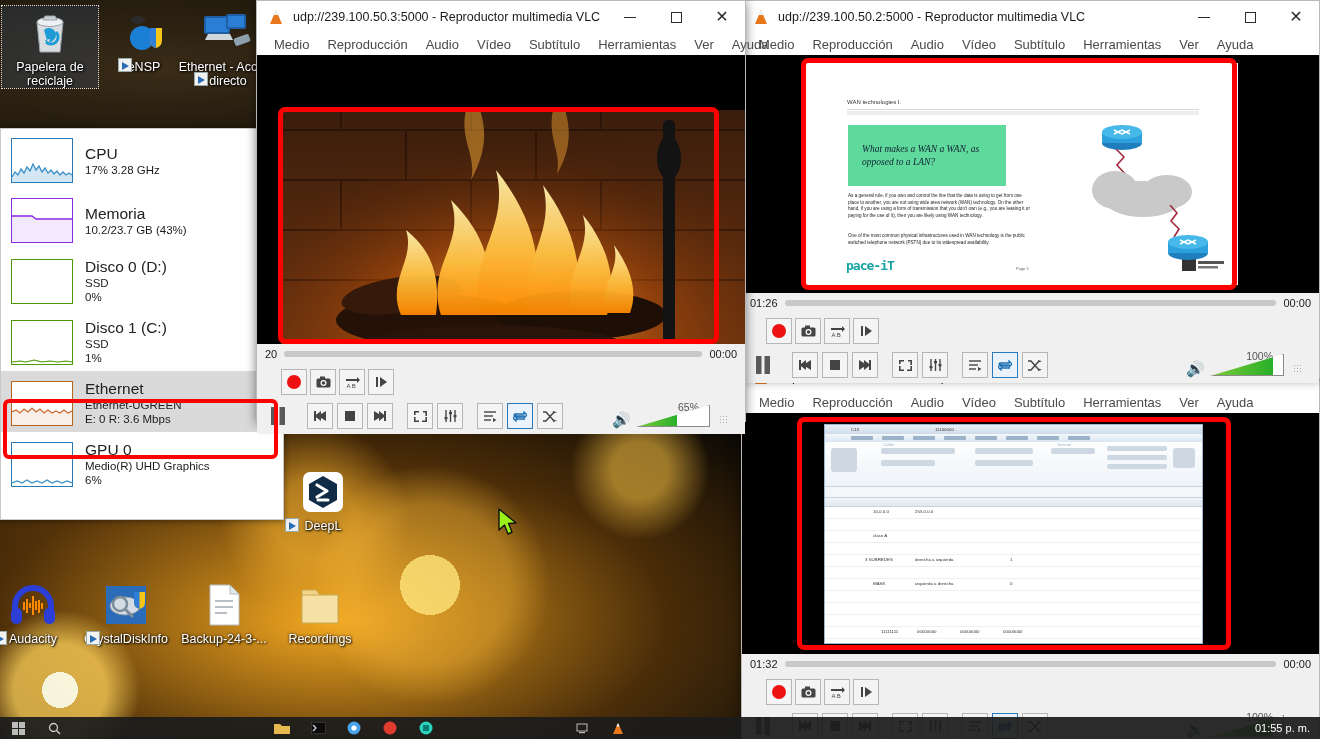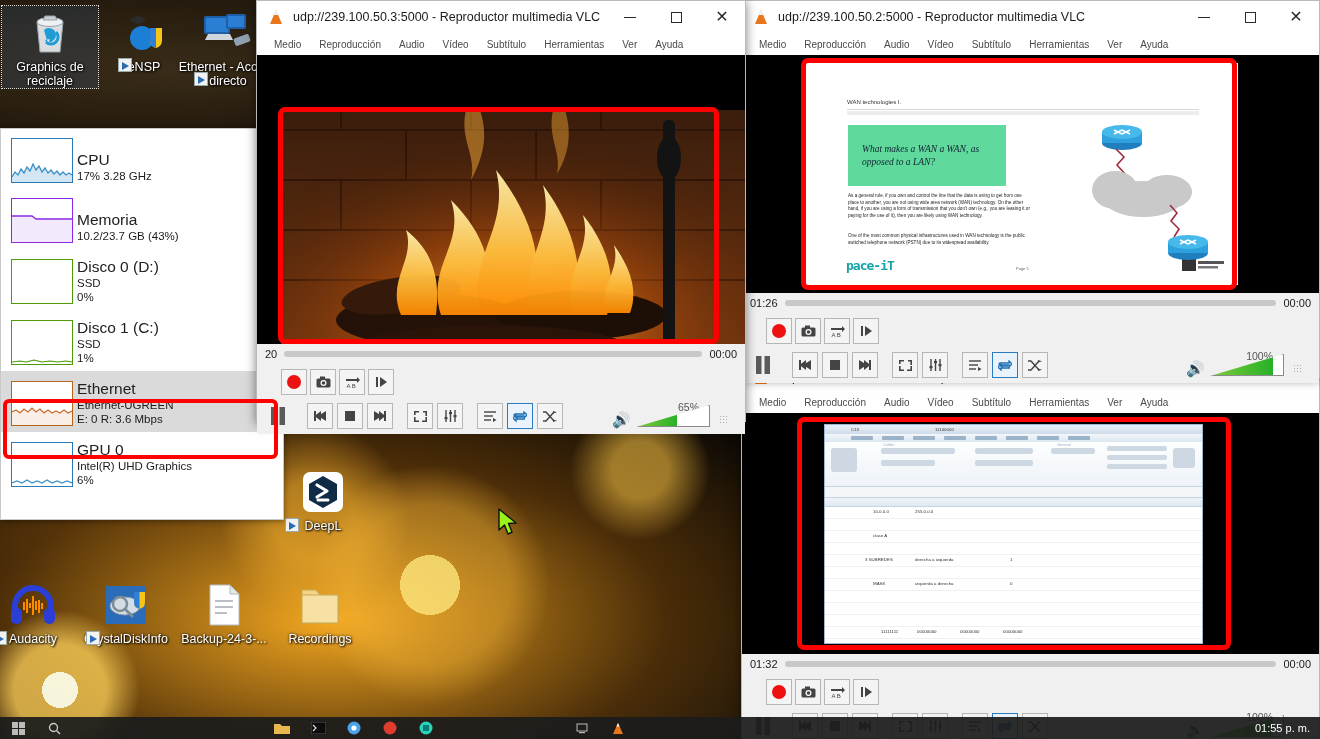--- a/index.html
+++ b/index.html
@@ -33,21 +33,21 @@
   .dicon.sel{outline:1px dotted rgba(255,255,255,.85);background:rgba(60,110,180,.18);}
   .shortcut-arrow{position:absolute;left:0;bottom:0;width:14px;height:14px;background:#f2f2f2;
      border:1px solid #9aa;box-sizing:border-box;}
   .shortcut-arrow:after{content:"";position:absolute;left:3px;top:3px;width:0;height:0;
      border-left:7px solid #2a6bb5;border-top:4px solid transparent;border-bottom:4px solid transparent;}
   
   #taskman{
     position:absolute;left:0;top:128px;width:282px;height:390px;background:#ffffff;
     border:1px solid #c9c9c9;box-shadow:0 1px 6px rgba(0,0,0,.45);overflow:hidden;
   }
-  .tmrow{display:flex;align-items:flex-end;gap:4px;padding:9px 10px 6px 10px;position:relative;}
+  .tmrow{display:flex;align-items:center;gap:12px;padding:9px 10px 6px 10px;position:relative;}
   .tmrow.highlight{background:#dadada;}
   .tmgraph{width:62px;height:45px;background:#fff;box-sizing:border-box;flex:none;position:relative;overflow:hidden;}
   .tmtext{flex:1;min-width:0;}
   .tmtitle{font-size:15.5px;color:#212121;line-height:18px;font-weight:400;}
   .tmsub{font-size:11.5px;color:#1b1b1b;line-height:14px;}
   .tm-red-outline{
     position:absolute;left:2px;top:270px;width:275px;height:60px;border:4px solid #ff0000;border-radius:6px;
     box-sizing:border-box;pointer-events:none;z-index:6;
   }
   
@@ -60,21 +60,21 @@
   .vlc-ico:after{content:"";position:absolute;left:5px;top:1px;width:0;height:0;
       border-left:4px solid transparent;border-right:4px solid transparent;border-bottom:5px solid #f2f2f2;}
   .vlc-titletext{font-size:12.5px;color:#1c1c1c;white-space:nowrap;overflow:hidden;}
   .winbtns{margin-left:auto;display:flex;height:100%;}
   .winbtn{width:46px;height:100%;display:flex;align-items:center;justify-content:center;
           font-size:13px;color:#2b2b2b;}
   .winbtn .mn{display:block;width:12px;height:1px;background:#2b2b2b;}
   .winbtn .mx{display:block;width:11px;height:11px;border:1px solid #2b2b2b;box-sizing:border-box;}
   .winbtn .cl{font-size:16px;line-height:14px;font-family:"DejaVu Sans",sans-serif;font-weight:300;}
   .vlc-menu{height:22px;display:flex;align-items:center;gap:0;background:#ffffff;padding-left:8px;}
-  .vlc-menu span{font-size:10px;color:#4a4a4a;padding:0 9px;white-space:nowrap;}
+  .vlc-menu span{font-size:13px;color:#4a4a4a;padding:0 9px;white-space:nowrap;}
   .vlc-video{background:#000;position:relative;overflow:hidden;}
   .redbox{position:absolute;border:5px solid #ff0000;border-radius:7px;box-sizing:border-box;pointer-events:none;z-index:9;}
   
   .vlc-seek{height:20px;display:flex;align-items:center;gap:7px;padding:0 8px;background:#f0f0f0;font-size:11px;color:#1a1a1a;}
   .seektrack{flex:1;height:6px;background:#c8c8c8;border-radius:3px;}
   
   .vlc-row2{height:32px;display:flex;align-items:center;gap:3px;padding:2px 0 0 24px;background:#f0f0f0;}
   .vlc-row3{height:36px;display:flex;align-items:center;padding:0 6px 0 6px;background:#f0f0f0;}
   .btn{width:26px;height:26px;border:1px solid #b6b6b6;background:#f4f4f4;display:flex;align-items:center;
        justify-content:center;box-sizing:border-box;color:#3a3a3a;}
@@ -128,21 +128,21 @@
 <div class="dicon sel" style="left:2px;top:6px;">
   <div class="glyph">
     <svg width="46" height="46" viewBox="0 0 46 46">
       <path d="M10 12 L36 12 L33 42 L13 42 Z" fill="#d9dde0" stroke="#9aa3a9"></path>
       <ellipse cx="23" cy="12" rx="13" ry="4.5" fill="#eef1f3" stroke="#9aa3a9"></ellipse>
       <path d="M18 6 h10 l2 4 h-14 z" fill="#c7ced3" stroke="#9aa3a9"></path>
       <path d="M17 20 a7 7 0 1 1 5 12 l1-3 -5 1 3 4" fill="#1f9bd6"></path>
       <path d="M29 22 a7 7 0 0 1 -10 10" fill="none" stroke="#1f9bd6" stroke-width="3"></path>
     </svg>
   </div>
-  <div>Graphics de reciclaje</div>
+  <div>Papelera de reciclaje</div>
 </div>
 
 <div class="dicon" style="left:96px;top:6px;">
   <div class="glyph">
     <svg width="48" height="46" viewBox="0 0 48 46" style="position:relative;">
       <path d="M10 10 q8 -8 16 0 q-8 8 -16 0" fill="#2b2b2b"></path>
       <circle cx="22" cy="28" r="12" fill="#1c7fd6"></circle>
       <path d="M30 18 h12 v12 a8 8 0 0 1 -6 8 a8 8 0 0 1 -6 -8 z" fill="#f5c518"></path>
       <path d="M30 18 h6 v20 a8 8 0 0 1 -6 -8 z" fill="#2f7ed8"></path>
     </svg>
@@ -305,21 +305,21 @@
   </div>
 
   <div class="tmrow">
     <div class="tmgraph" style="border:1px solid #2a7ab8">
       <svg width="60" height="43" viewBox="0 0 60 43" preserveAspectRatio="none">
         <polyline points="0,40 5,38 10,40 15,37 20,40 25,38 30,40 35,37 40,40 45,38 50,40 55,38 60,40" fill="none" stroke="#3b8fc9" stroke-width="1.2"></polyline>
       </svg>
     </div>
     <div class="tmtext">
       <div class="tmtitle">GPU 0</div>
-      <div class="tmsub">Intel(R) UHD Graphics</div>
+      <div class="tmsub">Medio(R) UHD Graphics</div>
       <div class="tmsub">6%</div>
     </div>
   </div>
 
   <div class="tm-red-outline"></div>
 </div>
 
 <div class="vlc" style="left:741px;top:362px;width:579px;height:377px;">
   <div class="vlc-title" style="height:28px;">
     <span class="vlc-ico"></span>

